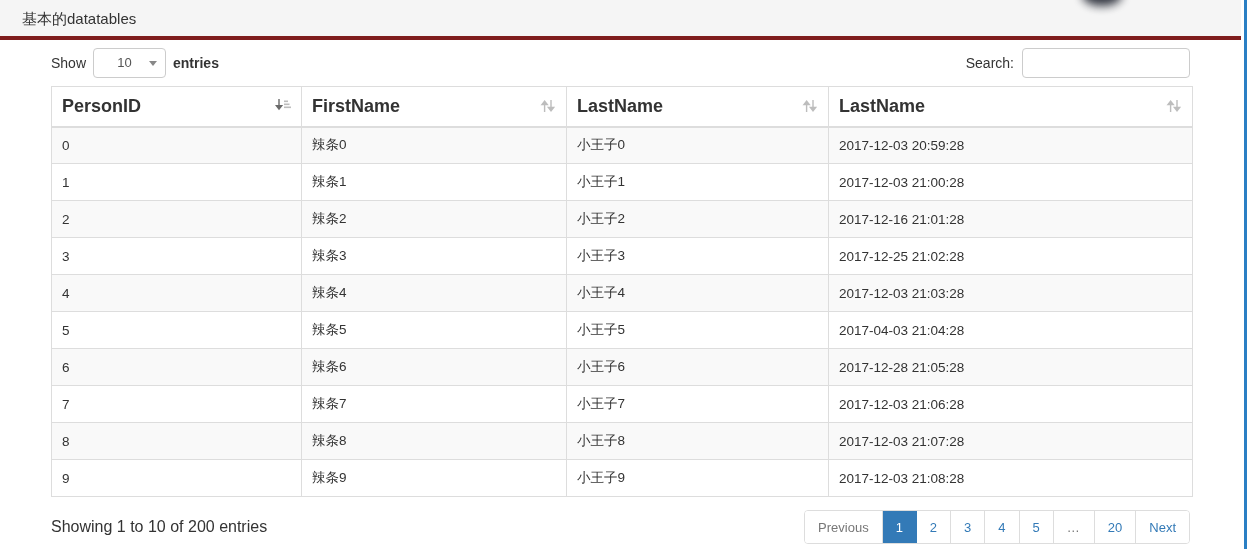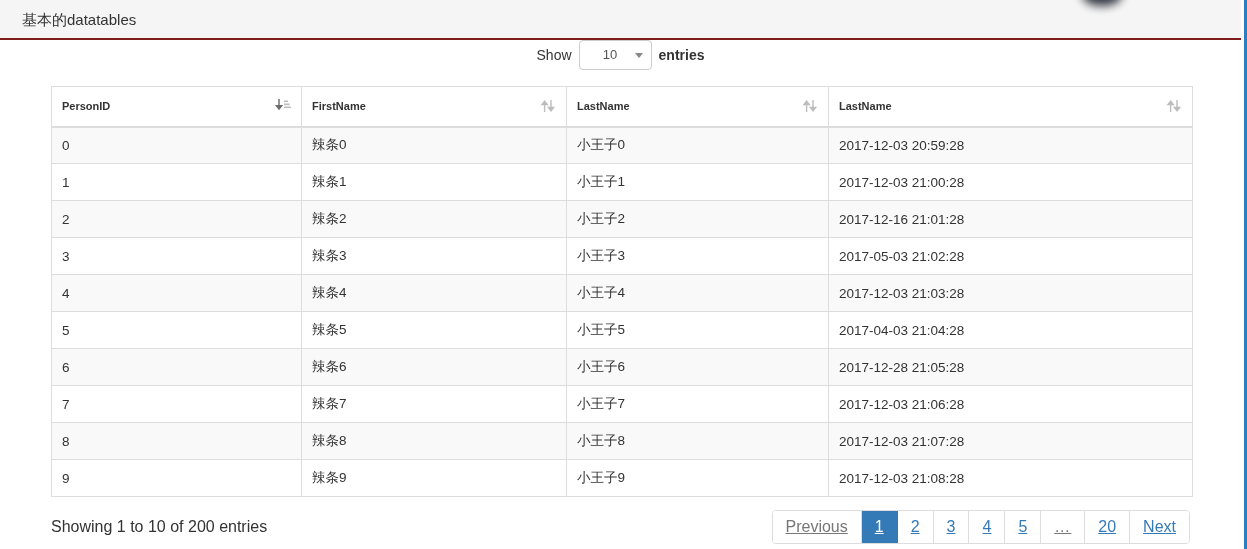--- a/index.html
+++ b/index.html
@@ -23,21 +23,21 @@
     position: absolute;
     top: 0; right: 0;
     width: 3px; height: 549px;
     background: #2a7fc4;
   }
 
   
   .panel-heading {
     height: 40px;
     background: #f5f5f5;
-    border-bottom: 2px solid #7f1d1d;
+    border-bottom: 4px solid #7f1d1d;
     display: flex;
     align-items: center;
     padding-left: 22px;
     width: 1241px;
   }
   .panel-title {
     font-size: 15px;
     color: #333333;
     line-height: 1;
   }
@@ -49,21 +49,20 @@
     width: 1241px;
   }
 
   
   .dt-top {
     position: relative;
     height: 46px;
     display: flex;
     align-items: center;
     justify-content: space-between;
-    flex-direction: column;
   }
   .dt-length {
     font-size: 14px;
     color: #333333;
     display: flex;
     align-items: center;
     gap: 0px;
   }
   .dt-length .lbl-pre { margin-right: 7px; }
   .dt-length .lbl-post { margin-left: 7px; font-weight: bold; }
@@ -128,21 +127,21 @@
     table-layout: fixed;
   }
   table.dt thead th {
     height: 40px;
     border: 1px solid #dddddd;
     border-bottom-width: 2px;
     background: #ffffff;
     text-align: left;
     vertical-align: middle;
     padding: 0 10px;
-    font-size: 11px;
+    font-size: 18px;
     font-weight: bold;
     color: #333333;
     position: relative;
     cursor: pointer;
     white-space: nowrap;
   }
   table.dt tbody td {
     height: 37px;
     border: 1px solid #dddddd;
     padding: 0 10px;
@@ -185,28 +184,27 @@
     overflow: hidden;
     background: #ffffff;
   }
   .pg {
     min-width: 33px;
     height: 32px;
     padding: 0 13px;
     display: flex;
     align-items: center;
     justify-content: center;
-    font-size: 16px;
+    font-size: 13px;
     color: #337ab7;
     border-right: 1px solid #dddddd;
     background: #ffffff;
     cursor: pointer;
     user-select: none;
     white-space: nowrap;
-    text-decoration: underline;
   }
   .pg:last-child { border-right: none; }
   .pg.disabled { color: #777777; cursor: default; }
   .pg.active {
     background: #337ab7;
     color: #ffffff;
     border-color: #337ab7;
     cursor: default;
   }
   .pg.ellipsis { color: #777777; cursor: default; letter-spacing: 1px; }
@@ -243,20 +241,24 @@
 
       <label class="dt-length">
         <span class="lbl-pre">Show</span>
         <span class="select-wrap">
           <select class="dt-select"><option value="10">10</option><option value="25">25</option><option value="50">50</option><option value="100">100</option></select>
           <span class="select-caret"></span>
         </span>
         <span class="lbl-post">entries</span>
       </label>
 
+      <label class="dt-filter">
+        <span class="lbl">Search:</span>
+        <input class="dt-search" type="search" placeholder="" style="">
+      </label>
 
     </div>
 
     <table class="dt">
       <colgroup>
         <col style="width:250px">
         <col style="width:265px">
         <col style="width:262px">
         <col style="width:364px">
       </colgroup>
@@ -298,21 +300,21 @@
           <tr class="odd">
             <td>2</td>
             <td>辣条2</td>
             <td>小王子2</td>
             <td>2017-12-16 21:01:28</td>
           </tr>
           <tr class="even">
             <td>3</td>
             <td>辣条3</td>
             <td>小王子3</td>
-            <td>2017-05-03 21:02:28</td>
+            <td>2017-12-25 21:02:28</td>
           </tr>
           <tr class="odd">
             <td>4</td>
             <td>辣条4</td>
             <td>小王子4</td>
             <td>2017-12-03 21:03:28</td>
           </tr>
           <tr class="even">
             <td>5</td>
             <td>辣条5</td>

